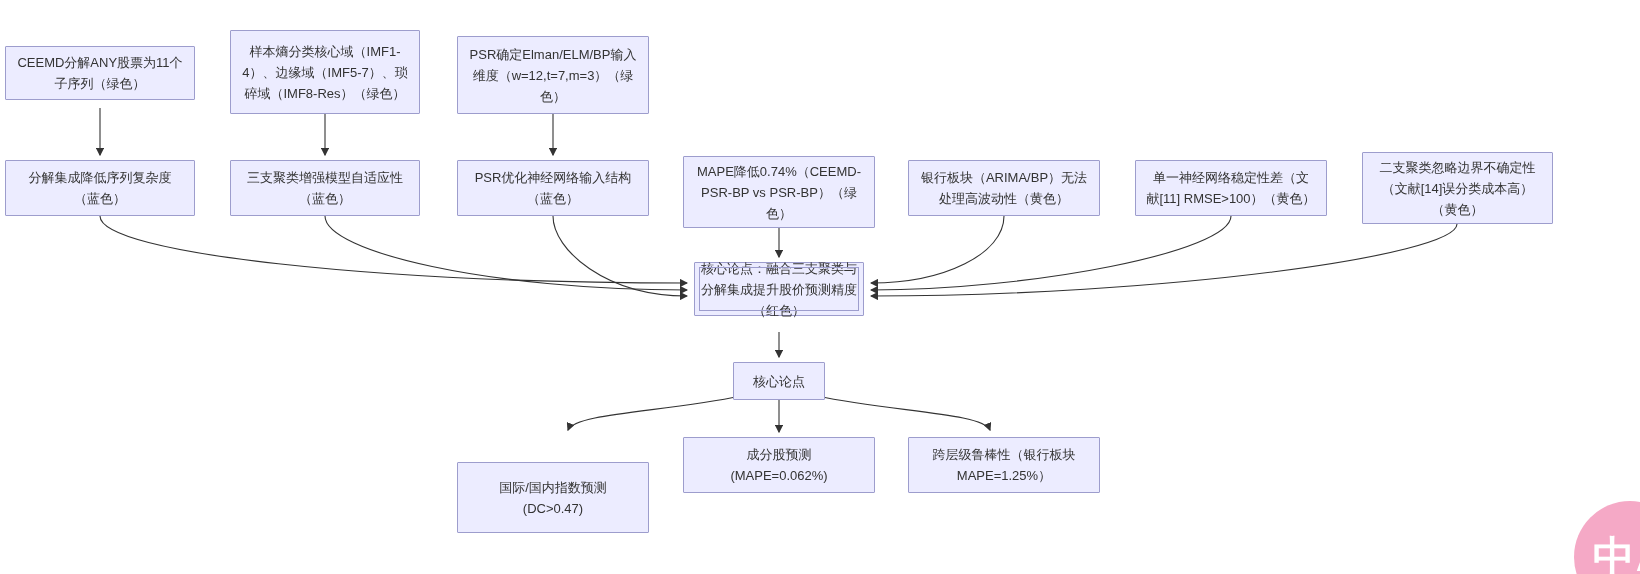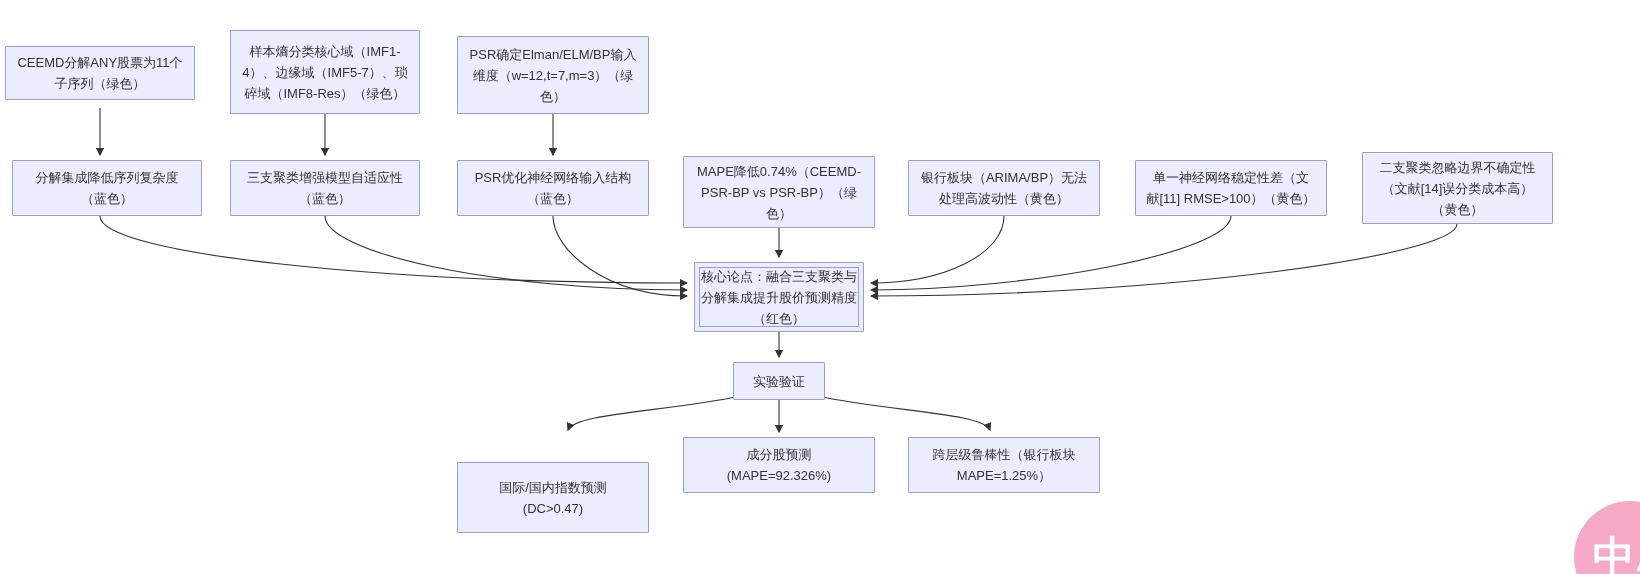--- a/index.html
+++ b/index.html
@@ -65,45 +65,45 @@
 
   <div class="node" style="left:5px;top:46px;width:190px;height:54px">CEEMD分解ANY股票为11个
 子序列（绿色）</div>
   <div class="node" style="left:230px;top:30px;width:190px;height:84px">样本熵分类核心域（IMF1-
 4）、边缘域（IMF5-7）、琐
 碎域（IMF8-Res）（绿色）</div>
   <div class="node" style="left:457px;top:36px;width:192px;height:78px">PSR确定Elman/ELM/BP输入
 维度（w=12,t=7,m=3）（绿
 色）</div>
 
-  <div class="node" style="left:12px;top:160px;width:190px;height:56px">分解集成降低序列复杂度
+  <div class="node" style="left:5px;top:160px;width:190px;height:56px">分解集成降低序列复杂度
 （蓝色）</div>
   <div class="node" style="left:230px;top:160px;width:190px;height:56px">三支聚类增强模型自适应性
 （蓝色）</div>
   <div class="node" style="left:457px;top:160px;width:192px;height:56px">PSR优化神经网络输入结构
 （蓝色）</div>
   <div class="node" style="left:683px;top:156px;width:192px;height:72px">MAPE降低0.74%（CEEMD-
 PSR-BP vs PSR-BP）（绿
 色）</div>
   <div class="node" style="left:908px;top:160px;width:192px;height:56px">银行板块（ARIMA/BP）无法
 处理高波动性（黄色）</div>
   <div class="node" style="left:1135px;top:160px;width:192px;height:56px">单一神经网络稳定性差（文
 献[11] RMSE&gt;100）（黄色）</div>
   <div class="node" style="left:1362px;top:152px;width:191px;height:72px">二支聚类忽略边界不确定性
 （文献[14]误分类成本高）
 （黄色）</div>
 
-  <div class="node core" style="left:694px;top:262px;width:170px;height:70px">核心论点：融合三支聚类与
+  <div class="node core" style="left:694px;top:262px;width:170px;height:54px">核心论点：融合三支聚类与
 分解集成提升股价预测精度
 （红色）</div>
 
-  <div class="node" style="left:733px;top:362px;width:92px;height:37px">实验验证</div>
+  <div class="node" style="left:733px;top:362px;width:92px;height:37px">核心论点</div>
 
   <div class="node" style="left:457px;top:462px;width:192px;height:71px">国际/国内指数预测
 (DC&gt;0.47)</div>
   <div class="node" style="left:683px;top:437px;width:192px;height:56px">成分股预测
-(MAPE=92.326%)</div>
+(MAPE=0.062%)</div>
   <div class="node" style="left:908px;top:437px;width:192px;height:56px">跨层级鲁棒性（银行板块
 MAPE=1.25%）</div>
 
   <div class="translate-btn">中A</div>
 
 </div>
 
 </body></html>

